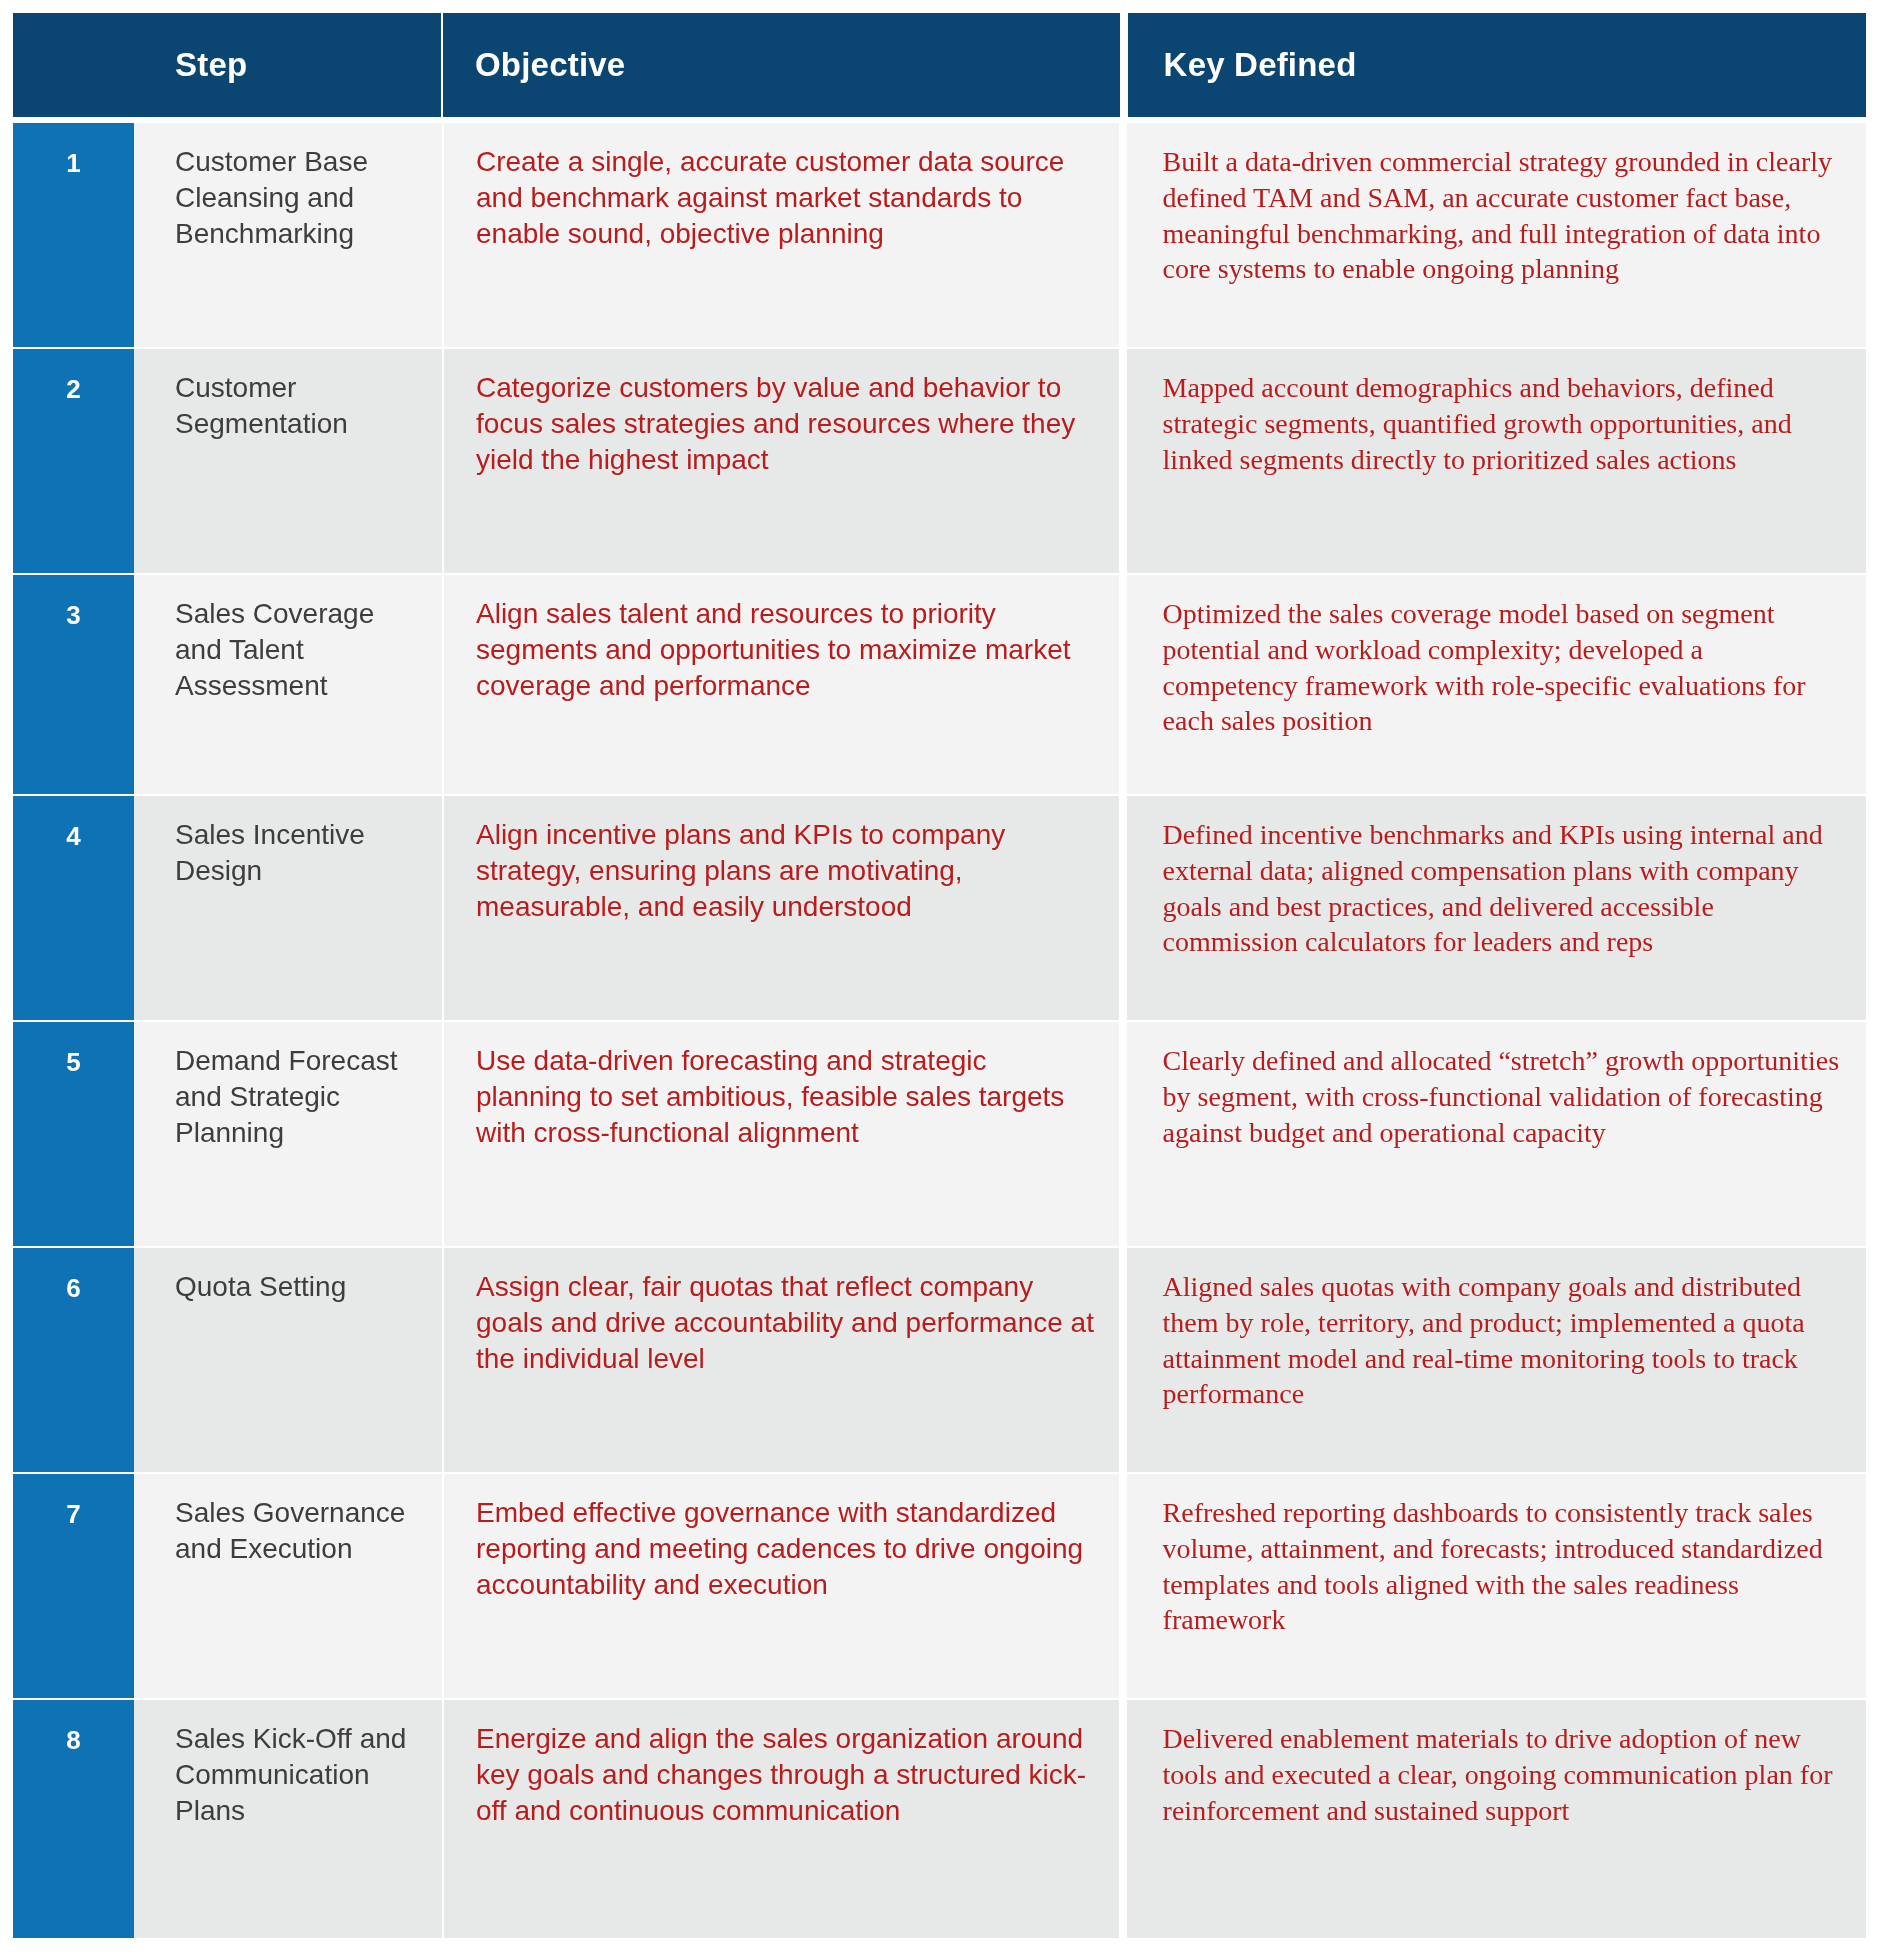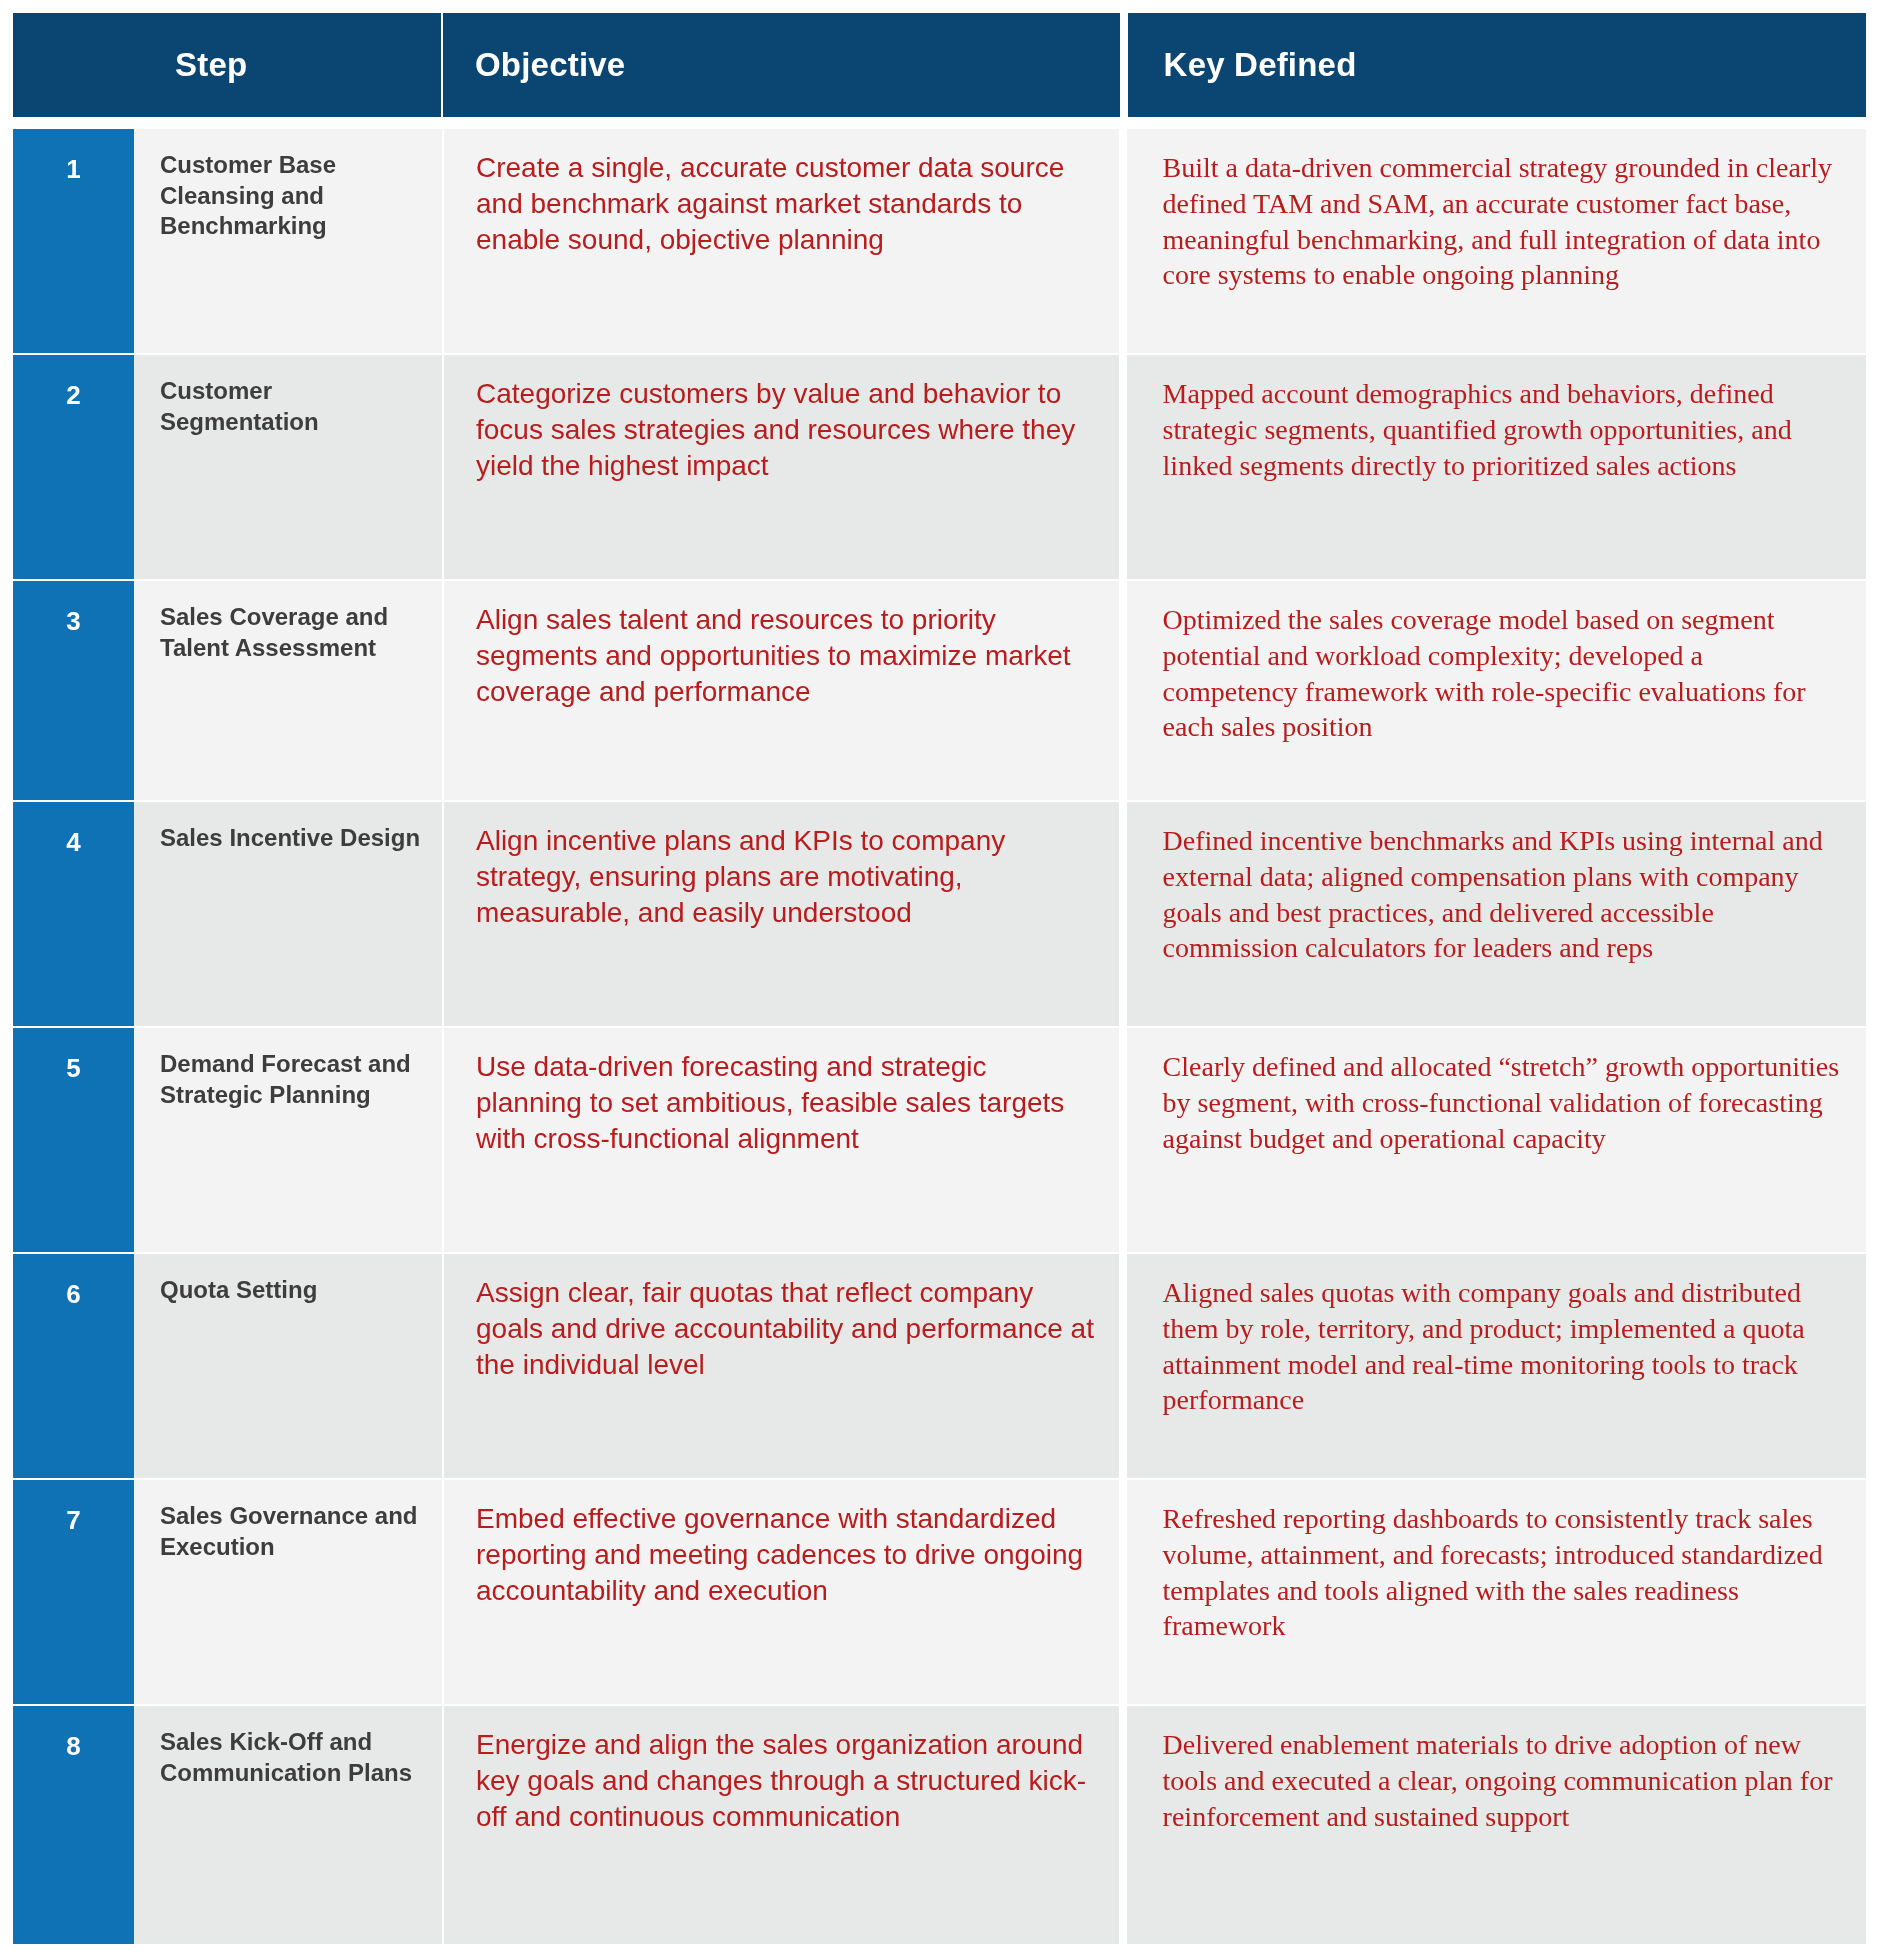--- a/index.html
+++ b/index.html
@@ -22,21 +22,21 @@
     padding: 13px 17px 13px 13px;
     display: flex;
     flex-direction: column;
   }
 
   
   .thead {
     display: flex;
     height: 104px;
     flex: 0 0 104px;
-    margin-bottom: 12px;
+    margin-bottom: 6px;
   }
   .th {
     background: #0b4571;
     color: #ffffff;
     font-size: 33px;
     font-weight: bold;
     display: flex;
     align-items: center;
     letter-spacing: 0.2px;
     box-sizing: border-box;
@@ -89,24 +89,24 @@
     background: #0f72b5;
     color: #ffffff;
     font-size: 26px;
     font-weight: bold;
     text-align: center;
     padding-top: 24.5px;
     box-sizing: border-box;
   }
   .c-name {
     width: 308px;
-    padding-left: 26px;
+    padding-left: 41px;
     padding-right: 15px;
-    font-size: 24px;
-    font-weight: bold;
+    font-size: 28px;
+    font-weight: normal;
     color: #3d3d3d;
     line-height: 1.28;
   }
   .c-objective {
     width: 677px;
     padding-left: 32px;
     padding-right: 19px;
     font-size: 28px;
     color: #b91c1c;
     line-height: 1.28;

